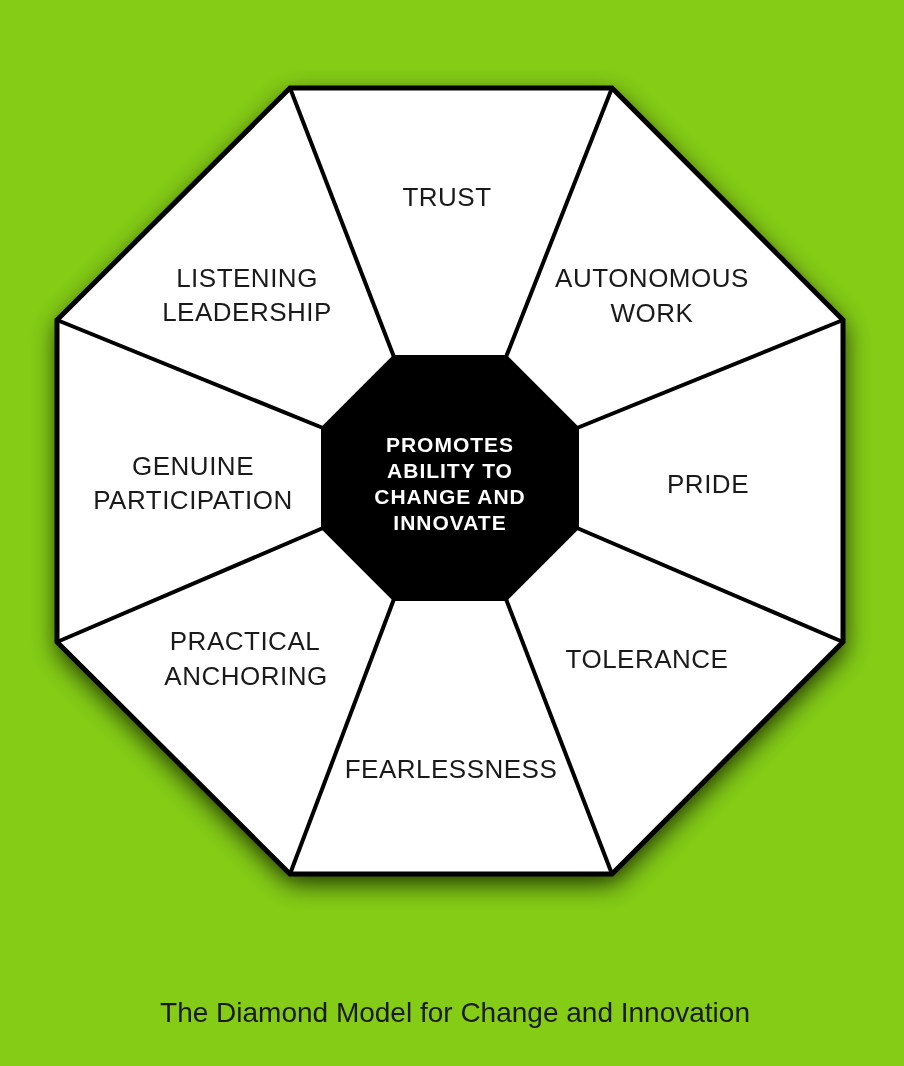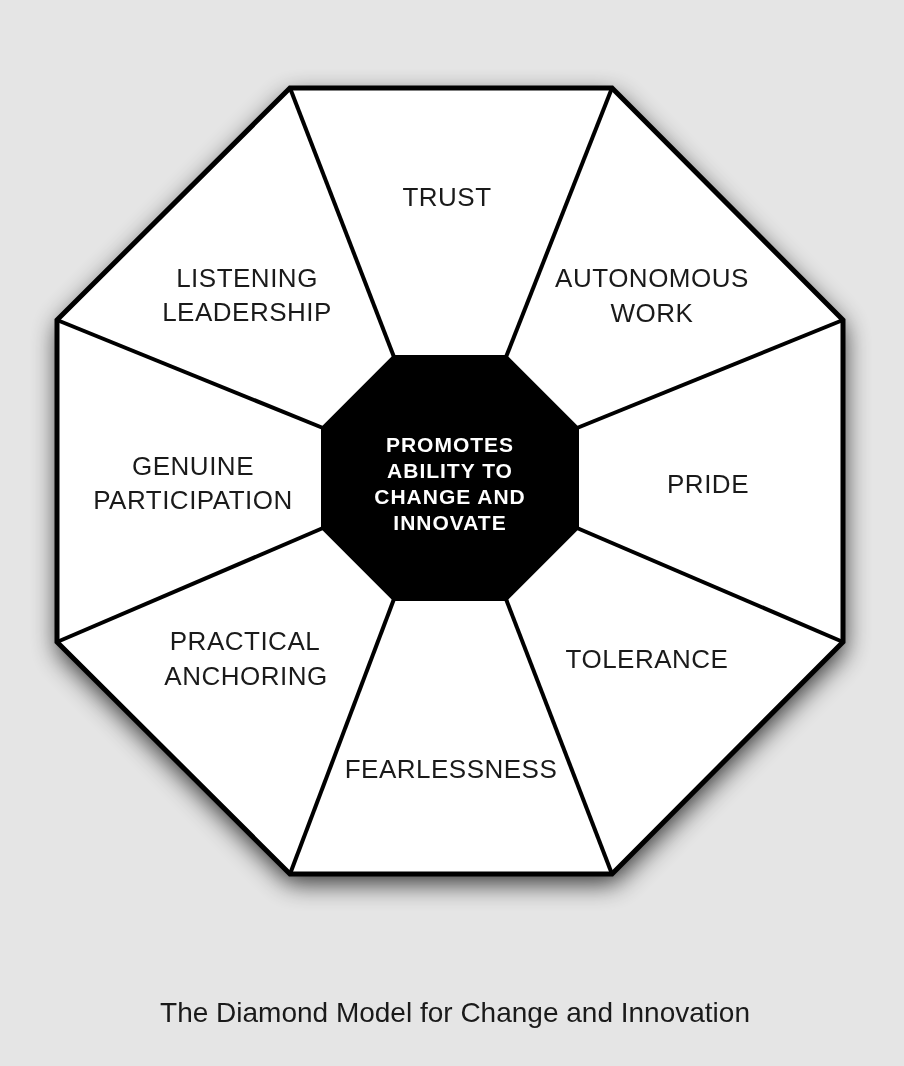--- a/index.html
+++ b/index.html
@@ -5,21 +5,21 @@
   html, body {
     margin: 0;
     padding: 0;
     background: #ffffff;
     font-family: "Liberation Sans", sans-serif;
   }
   .stage {
     position: relative;
     width: 904px;
     height: 1066px;
-    background: #e5e5e5;
+    background: #84cc16;
     overflow: hidden;
   }
   svg { display: block; }
   .outline {
     fill: #ffffff;
     stroke: #000000;
     stroke-width: 5;
     stroke-linejoin: miter;
   }
   .divider {

